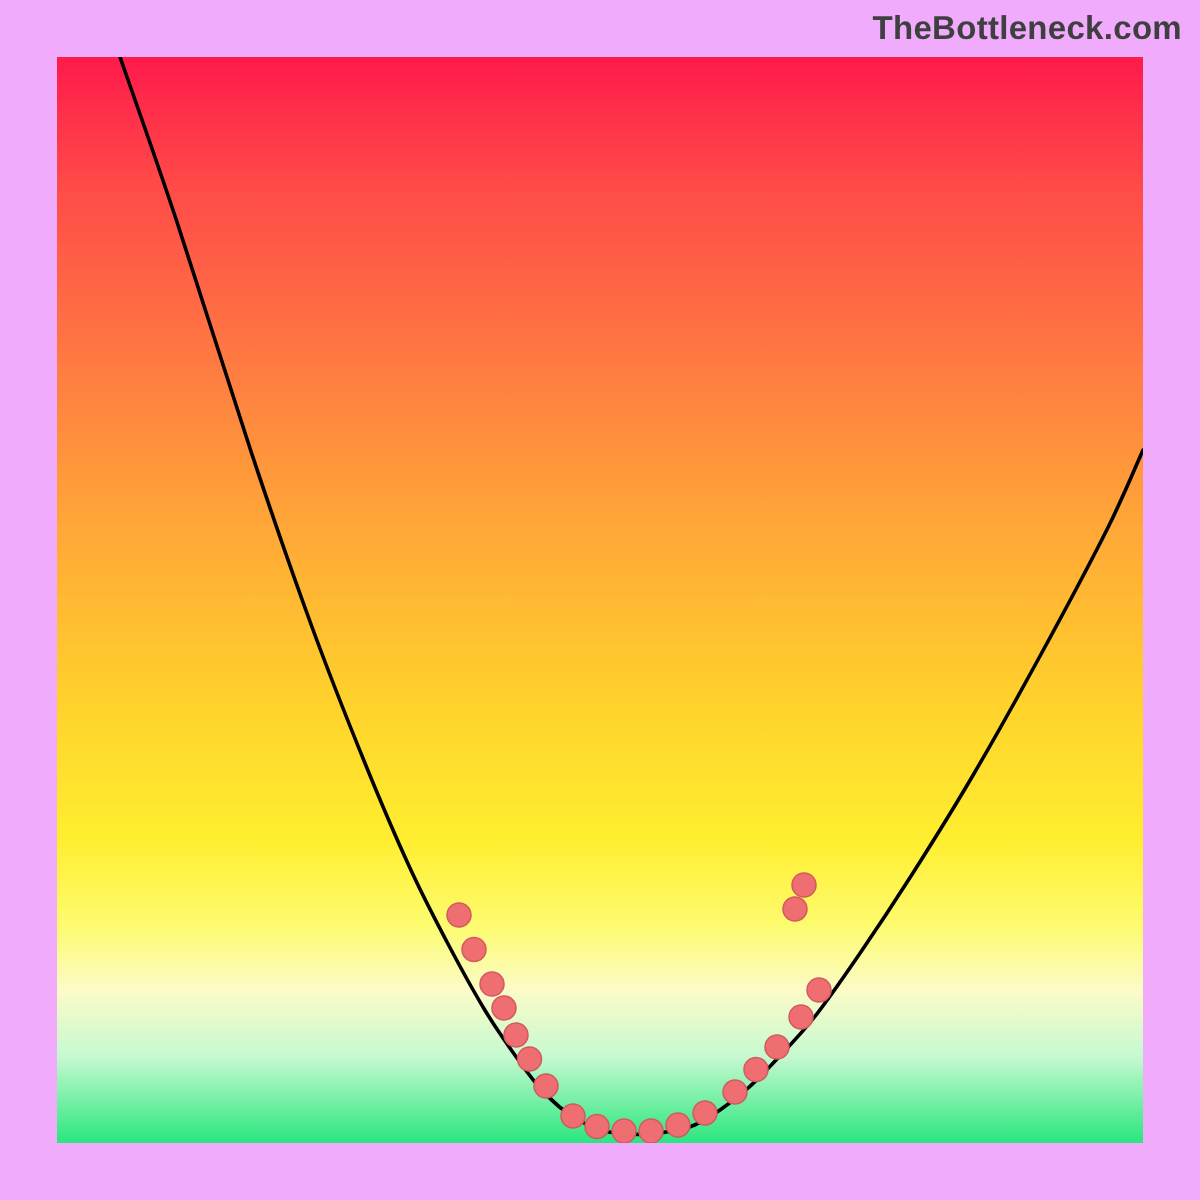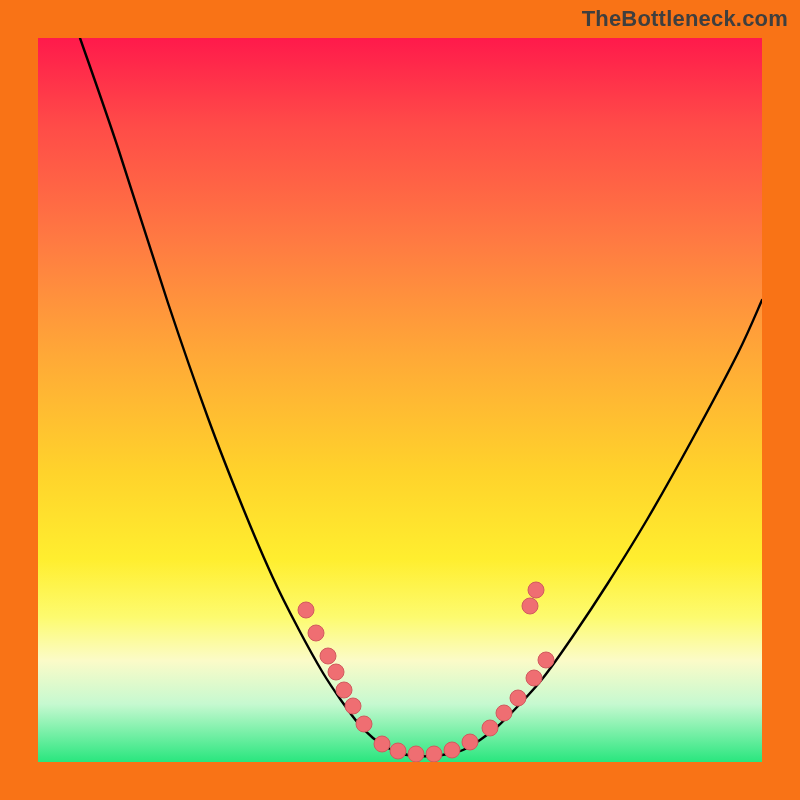--- a/index.html
+++ b/index.html
@@ -8,21 +8,21 @@
     width: 800px;
     height: 800px;
     background: #000;
     overflow: hidden;
     font-family: Arial, Helvetica, sans-serif;
   }
   .frame {
     position: relative;
     width: 800px;
     height: 800px;
-    background: #f97316;
+    background: #f0abfc;
   }
   .watermark {
     position: absolute;
     top: 6px;
     right: 12px;
     color: #3f3f3f;
     font-size: 22px;
     font-weight: 600;
     letter-spacing: 0.2px;
     z-index: 10;

